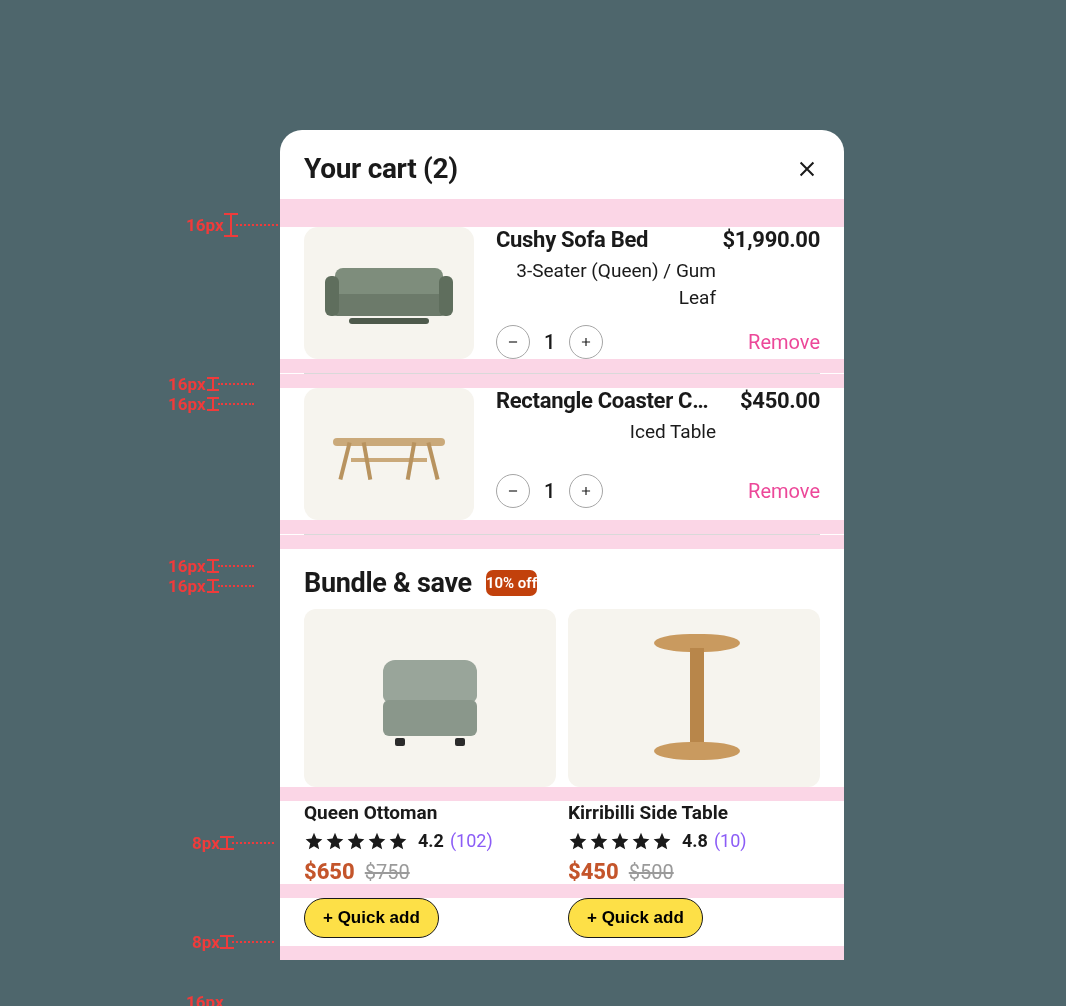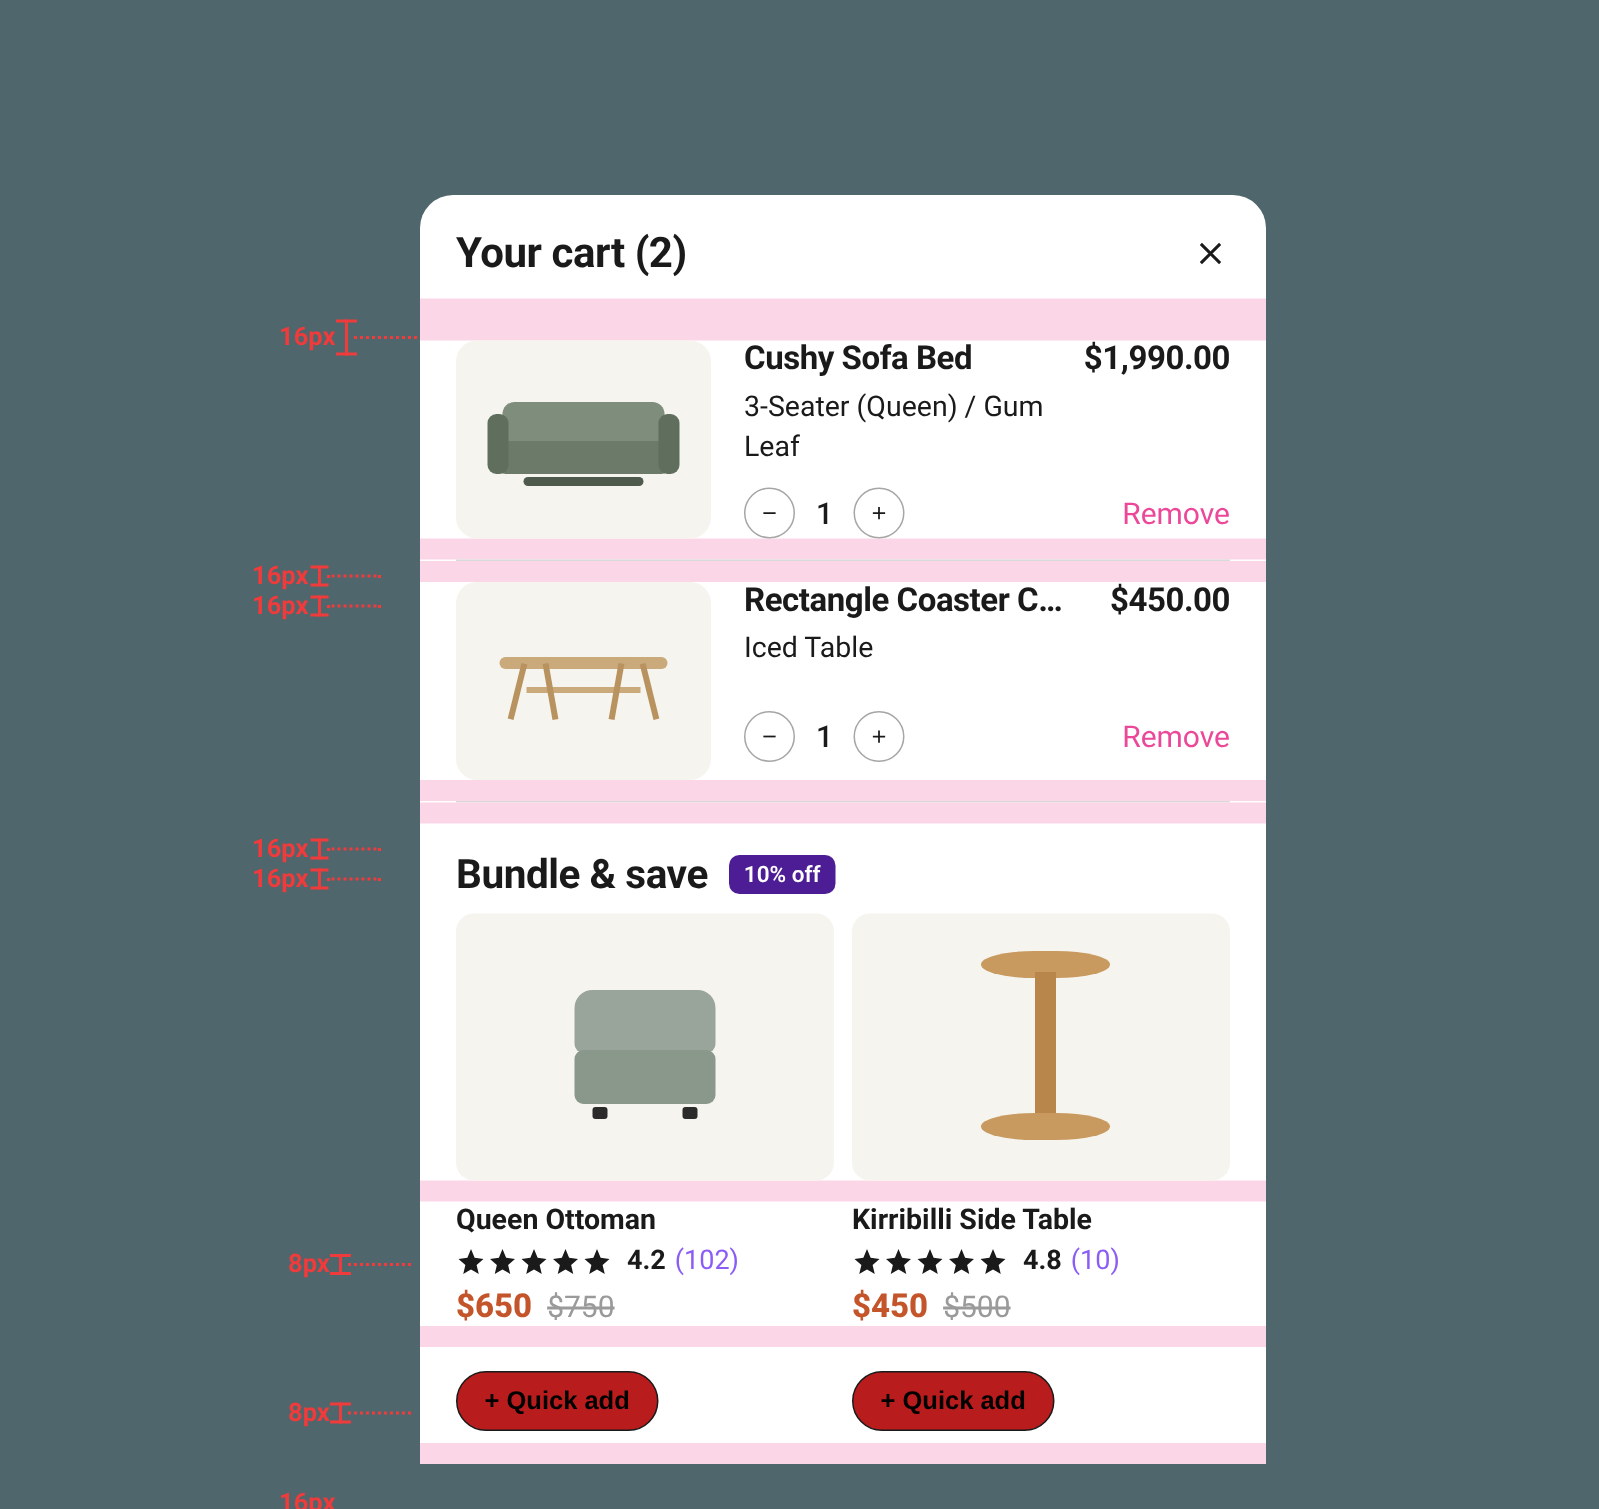--- a/index.html
+++ b/index.html
@@ -25,21 +25,21 @@
     display: flex;
     align-items: center;
     justify-content: space-between;
     padding: 22px 24px 14px 24px;
   }
   .title { font-size: 28px; font-weight: 700; letter-spacing: -0.3px; }
   .close { width: 26px; height: 26px; display:flex; align-items:center; justify-content:center; cursor:pointer; }
   .close svg { width: 22px; height: 22px; stroke:#1a1a1a; stroke-width:2.2; }
   .pinkbar { background:#fbd6e6; height:28px; }
   .pinkbar-sm { background:#fbd6e6; height:14px; }
-  .cart-row { display:flex; padding:0 24px; }
+  .cart-row { display:flex; padding:0 24px;text-align:right; }
   .thumb {
     width:170px; height:132px; background:#f6f4ee; border-radius:14px; flex:0 0 170px;
     display:flex; align-items:center; justify-content:center;
   }
   .row-body { flex:1; padding-left:22px; display:flex; flex-direction:column; }
   .row-head { display:flex; justify-content:space-between; align-items:flex-start; gap:12px; }
   .name { font-size:22px; font-weight:700; letter-spacing:-0.3px; max-width:230px; white-space:nowrap; overflow:hidden; text-overflow:ellipsis; }
   .price { font-size:22px; font-weight:700; letter-spacing:-0.3px; white-space:nowrap; }
   .variant { font-size:19px; color:#1a1a1a; margin-top:6px; max-width:220px; line-height:1.4; }
   .qty-row { margin-top:auto; display:flex; align-items:center; justify-content:space-between; }
@@ -48,38 +48,38 @@
     width:34px; height:34px; border-radius:50%; border:1.5px solid #a6a6a6;
     display:flex; align-items:center; justify-content:center; cursor:pointer;
   }
   .step svg { width:14px; height:14px; stroke:#1a1a1a; stroke-width:2; }
   .qval { font-size:20px; font-weight:500; }
   .remove { font-size:20px; color:#ec4899; cursor:pointer; }
   .divider { height:1px; background:#d9d9d9; margin:0 24px; }
   .bundle-head { display:flex; align-items:center; gap:14px; padding:0 24px;margin-top:18px; }
   .bundle-title { font-size:27px; font-weight:700; letter-spacing:-0.3px; }
   .discount-badge {
-    background:#4c1d95; color:#fff; font-size:15px; font-weight:600;
-    padding:4px 10px; border-radius:7px;
+    background:#c2410c; color:#fff; font-size:15px; font-weight:600;
+    padding:4px 0; border-radius:7px;
   }
   .cards { display:flex; gap:12px; padding:10px 24px 0 24px; }
   .card { flex:1; }
   .card-img { background:#f6f4ee; border-radius:12px; height:178px; display:flex; align-items:center; justify-content:center; }
   .card-name { font-size:19px; font-weight:700; margin-top:0; }
   .rating { display:flex; align-items:center; gap:6px; margin-top:6px; }
   .stars { display:flex; gap:1px; }
   .stars svg { width:20px; height:20px; fill:#1a1a1a; }
   .rval { font-size:18px; font-weight:700; margin-left:4px; }
   .rcount { font-size:18px; color:#8b5cf6; }
   .prices { display:flex; align-items:baseline; gap:10px; margin-top:8px; }
   .sale { font-size:22px; font-weight:800; color:#c4552b; }
   .compare { font-size:20px; color:#9a9a9a; text-decoration:line-through; }
   .quick {
-    margin-top:16px; border:1.5px solid #1a1a1a; border-radius:999px;
-    padding:9px 18px; font-size:17px; font-weight:600; background:#b91c1c; cursor:pointer;
+    margin-top:0; border:1.5px solid #1a1a1a; border-radius:999px;
+    padding:9px 18px; font-size:17px; font-weight:600; background:#fde047; cursor:pointer;
     display:inline-block;
   }
   
   .callout { position:absolute; display:flex; align-items:center; font-family:inherit; font-weight:700; color:#ef3b3b; }
   .callout .label { font-size:17px; margin-right:6px; }
   .callout .bracket { position:relative; display:flex; align-items:center; }
   .callout .bar { width:2px; background:#ef3b3b; }
   .callout .cap { width:14px; height:2px; background:#ef3b3b; position:absolute; left:-6px; }
   .callout .dots { width:42px; border-top:2px dotted #ef3b3b; margin-left:4px; }
   .callout-stack { position:absolute; text-align:right; font-weight:700; color:#ef3b3b; font-size:17px; }

